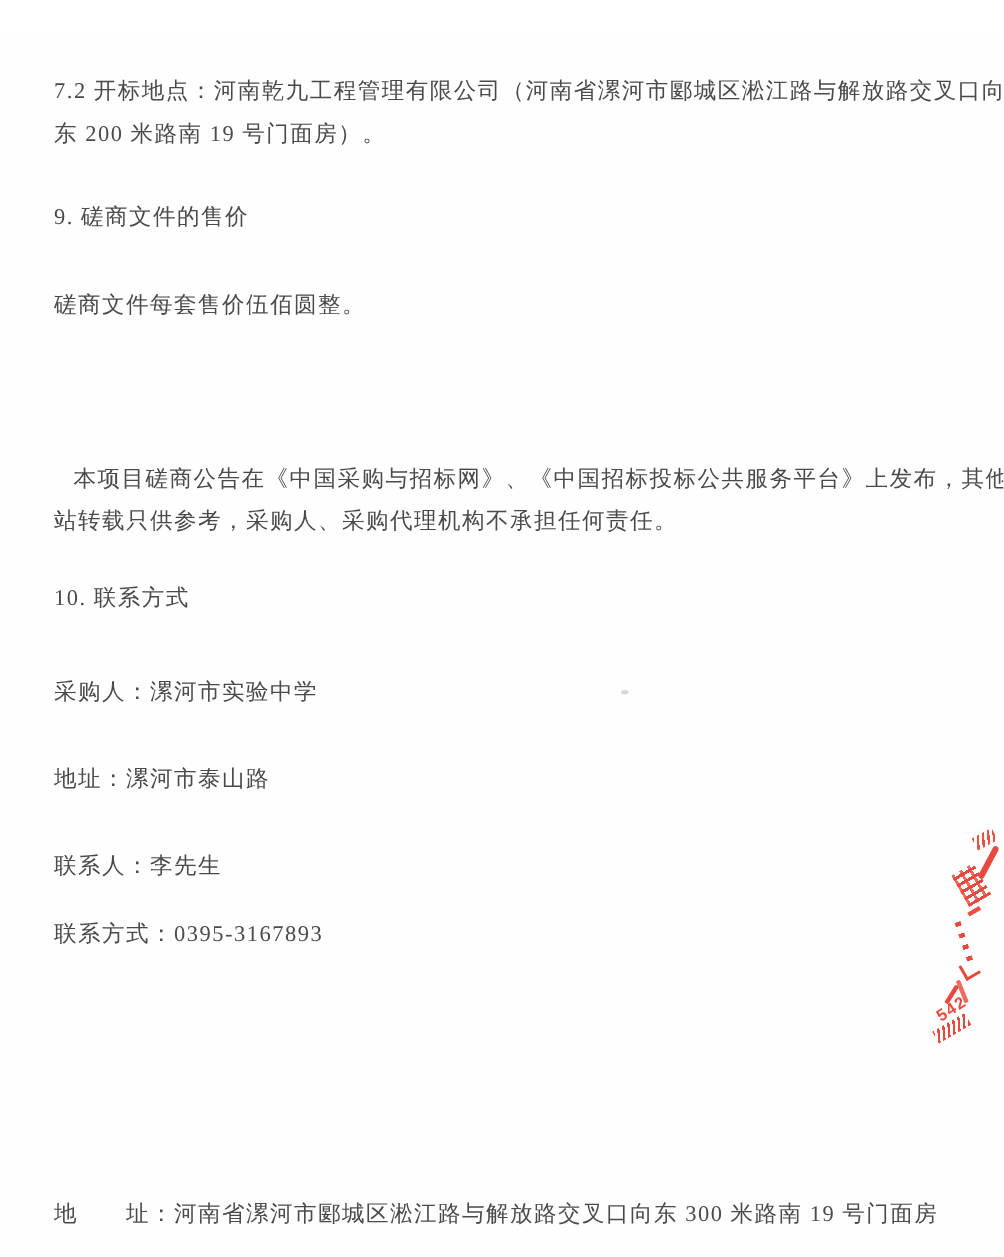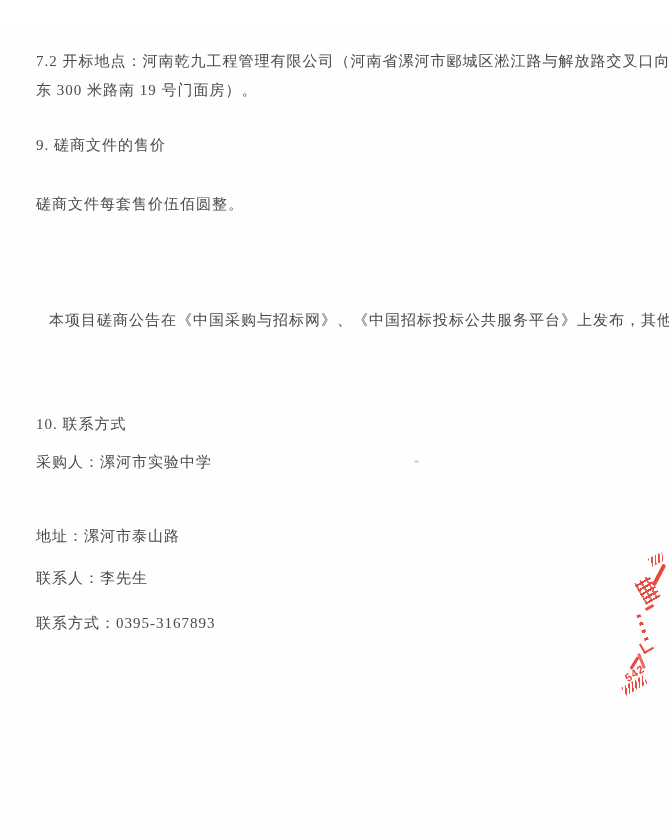--- a/index.html
+++ b/index.html
@@ -94,34 +94,36 @@
     background: repeating-linear-gradient(115deg, #e8493e 0 1.5px, transparent 1.5px 3.5px);
     transform: rotate(-30deg);
   }
 </style>
 </head>
 <body>
 
 <div class="page">
 
   <p class="line" style="top:12px">7.2 开标地点：河南乾九工程管理有限公司（河南省漯河市郾城区淞江路与解放路交叉口向</p>
-  <p class="line" style="top:41px">东 300 米路南 19 号门面房）。</p>
+  <p class="line" style="top:41px">东 200 米路南 19 号门面房）。</p>
 
   <p class="line" style="top:96px">9. 磋商文件的售价</p>
   <p class="line" style="top:155px">磋商文件每套售价伍佰圆整。</p>
 
   <p class="line indent1" style="top:271px">本项目磋商公告在《中国采购与招标网》、《中国招标投标公共服务平台》上发布，其他网</p>
+  <p class="line" style="top:299px">站转载只供参考，采购人、采购代理机构不承担任何责任。</p>
 
-  <p class="line" style="top:375px">10. 联系方式</p>
+  <p class="line" style="top:350px">10. 联系方式</p>
 
   <p class="line" style="top:413px">采购人：漯河市实验中学</p>
-  <p class="line" style="top:487px">地址：漯河市泰山路</p>
+  <p class="line" style="top:471px">地址：漯河市泰山路</p>
   <p class="line" style="top:529px">联系人：李先生</p>
   <p class="line" style="top:574px">联系方式：0395-3167893</p>
 
+  <p class="line" style="top:761px">地　　址：河南省漯河市郾城区淞江路与解放路交叉口向东 300 米路南 19 号门面房</p>
   <p class="line" style="top:817px">联系人：袁女士</p>
 
   <div class="speck"></div>
 
   <div>
     <div class="stamp stamp-hatch-top"></div>
     <div class="stamp stamp-slash"></div>
     <div class="stamp stamp-char"></div>
     <div class="stamp stamp-dash"></div>
     <div class="stamp stamp-dots"></div>

